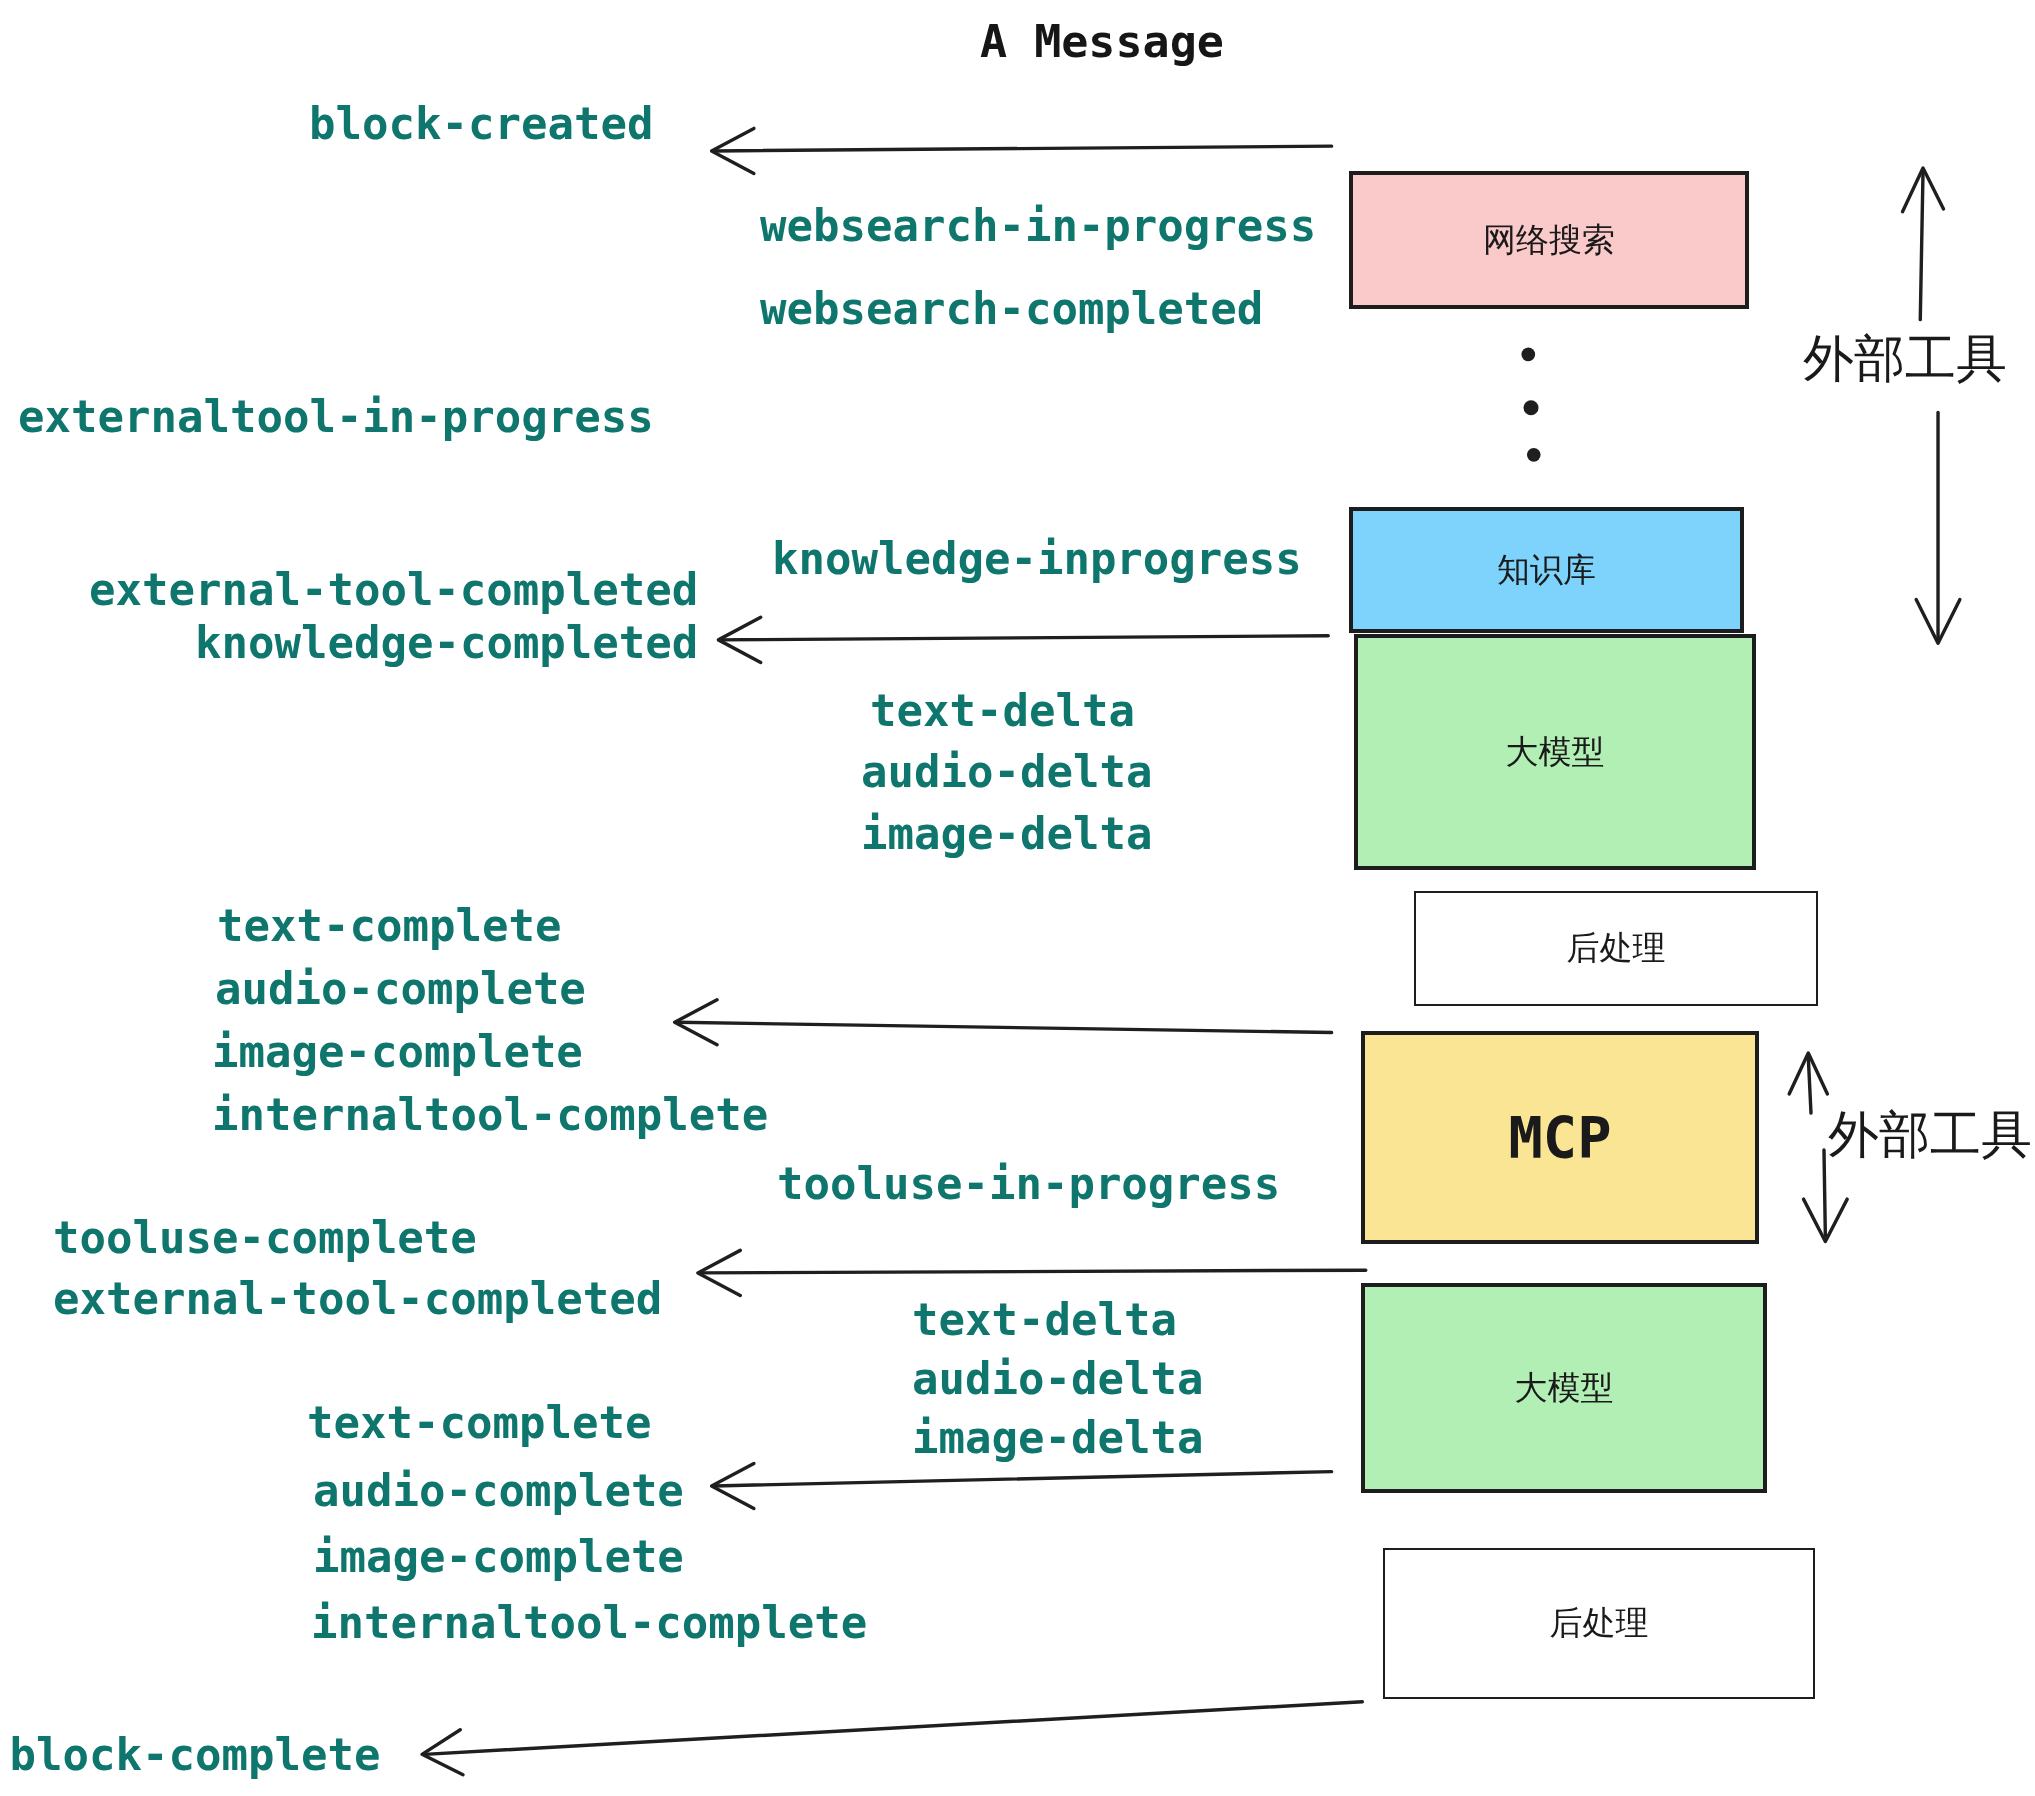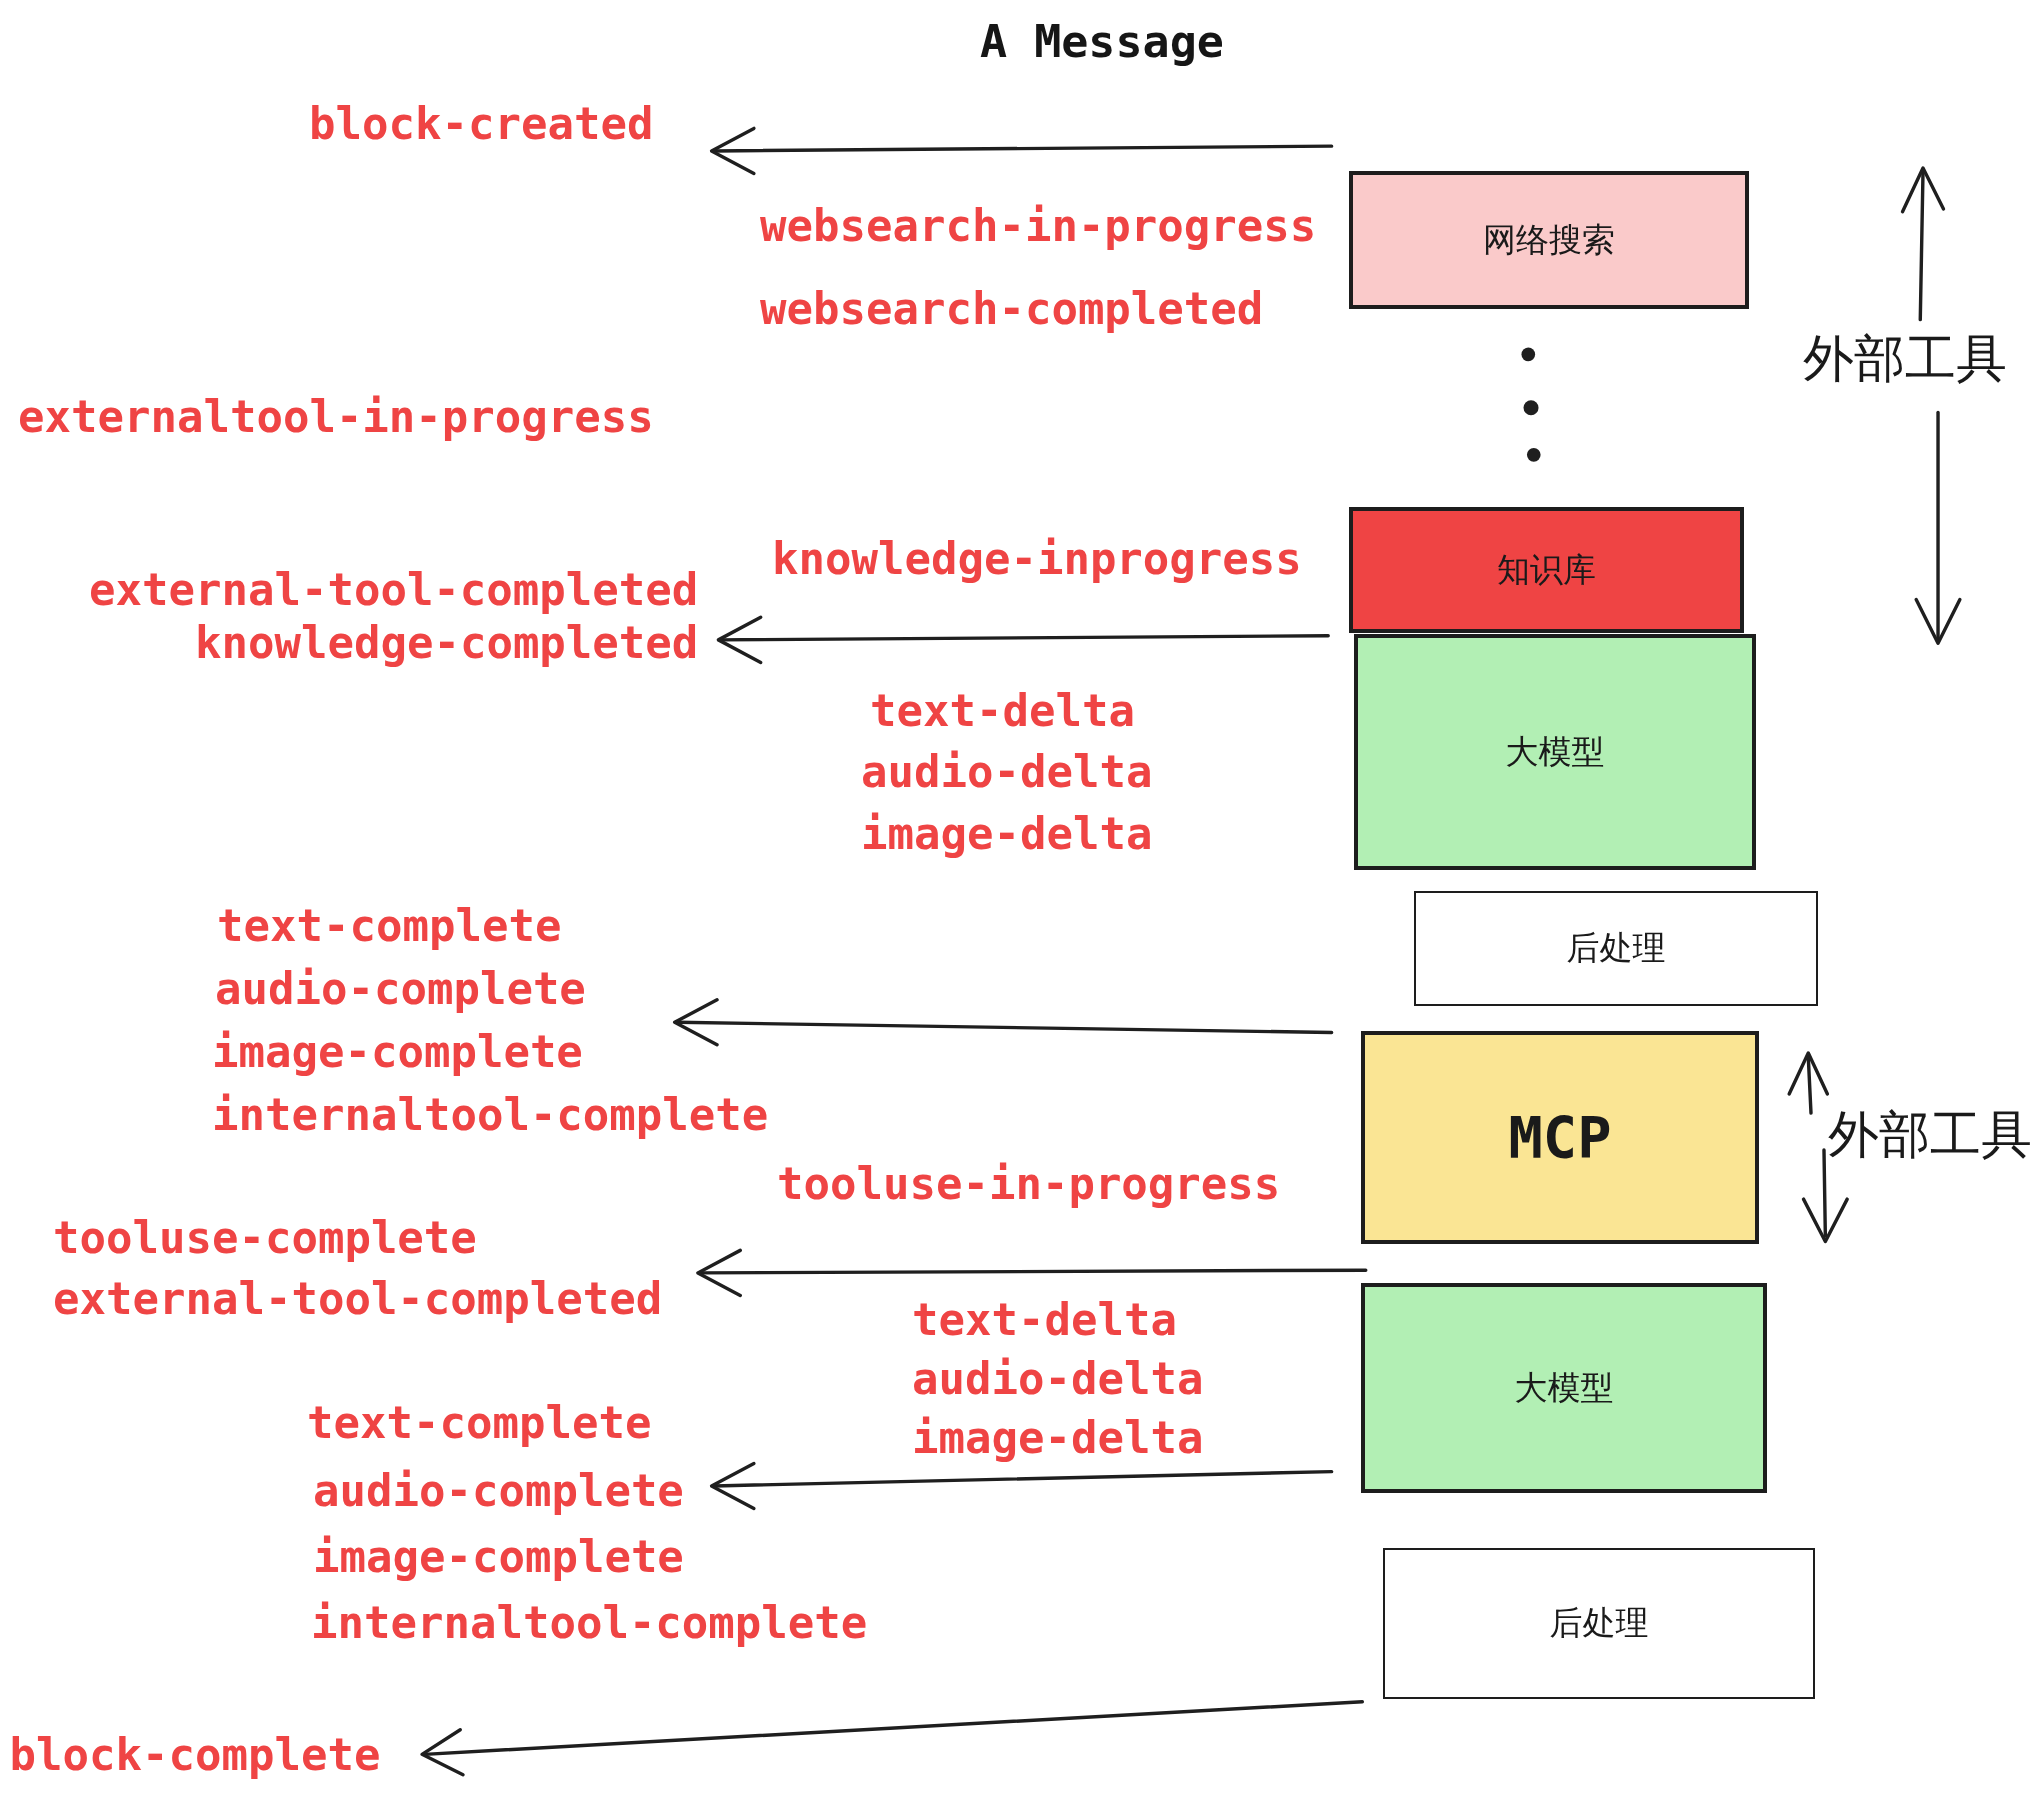--- a/index.html
+++ b/index.html
@@ -1,21 +1,21 @@
 <!DOCTYPE html>
 <html style="font-size:11px"><head>
 <meta charset="utf-8">
 <style>
   html,body{margin:0;padding:0;background:#ffffff;}
   body{width:2035px;height:1796px;position:relative;overflow:hidden;
        font-family:"DejaVu Sans Mono","Liberation Mono",monospace;color:#161616;}
   .stage{position:absolute;inset:0;}
   svg.overlay{position:absolute;left:0;top:0;width:2035px;height:1796px;pointer-events:none;}
   .evt{position:absolute;font-size:44px;font-weight:600;line-height:55px;white-space:nowrap;
-       letter-spacing:0px;color:#ef4444;}
+       letter-spacing:0px;color:#0f766e;}
   .title{position:absolute;font-size:45px;font-weight:700;line-height:55px;white-space:nowrap;}
   .box{position:absolute;box-sizing:border-box;border:4.8px solid #1d1d1d;
        display:flex;align-items:center;justify-content:center;background:#fff;}
   .box.thin{border-width:2.7px;margin-left:38px;}
   .box .lbl{font-family:"DejaVu Sans","Liberation Sans",sans-serif;font-size:33px;
             font-weight:500;color:#1a1a1a;white-space:nowrap;}
   .box .lbl.mono{font-family:"DejaVu Sans Mono","Liberation Mono",monospace;
                  font-size:57px;font-weight:700;}
   .side{position:absolute;font-family:"DejaVu Sans","Liberation Sans",sans-serif;
         font-size:51px;font-weight:500;white-space:nowrap;color:#1a1a1a;line-height:52px;}
@@ -52,21 +52,21 @@
   <div class="evt" style="left:311px;top:1595px">internaltool-complete</div>
   <div class="evt" style="left:912px;top:1292px">text-delta</div>
   <div class="evt" style="left:912px;top:1351px">audio-delta</div>
   <div class="evt" style="left:912px;top:1410px">image-delta</div>
   <div class="evt" style="left:9.6px;top:1727px">block-complete</div>
 
   <div class="box" style="left: 1349px; top: 171px; width: 400px; height: 138px; background-color: rgb(250, 202, 202);">
     <span class="lbl">网络搜索</span>
   </div>
 
-  <div class="box" style="left: 1349px; top: 507px; width: 395px; height: 126px; background-color: #ef4444;">
+  <div class="box" style="left: 1349px; top: 507px; width: 395px; height: 126px; background-color: #7dd3fc;">
     <span class="lbl">知识库</span>
   </div>
 
   <div class="box" style="left: 1354px; top: 634px; width: 402px; height: 236px; background-color: rgb(178, 239, 180);">
     <span class="lbl">大模型</span>
   </div>
 
   <div class="box thin" style="left: 1376px; top: 891px; width: 404px; height: 115px; background-color: rgb(255, 255, 255);">
     <span class="lbl">后处理</span>
   </div>

